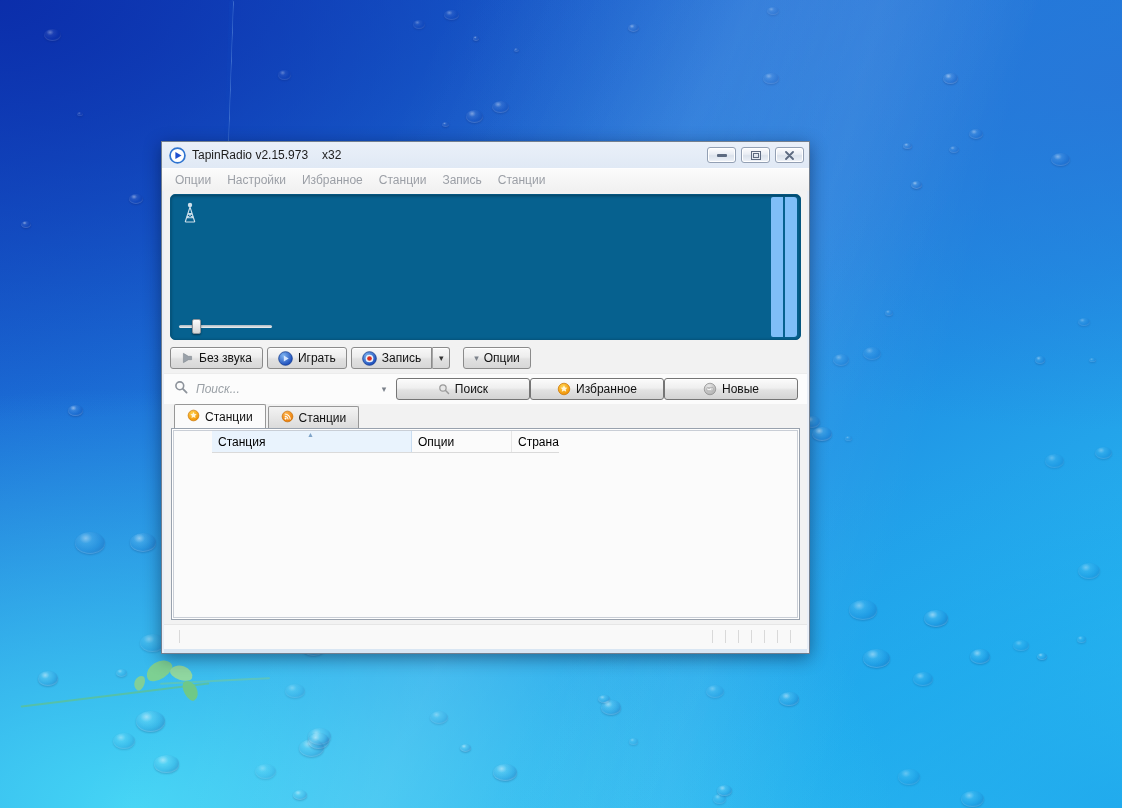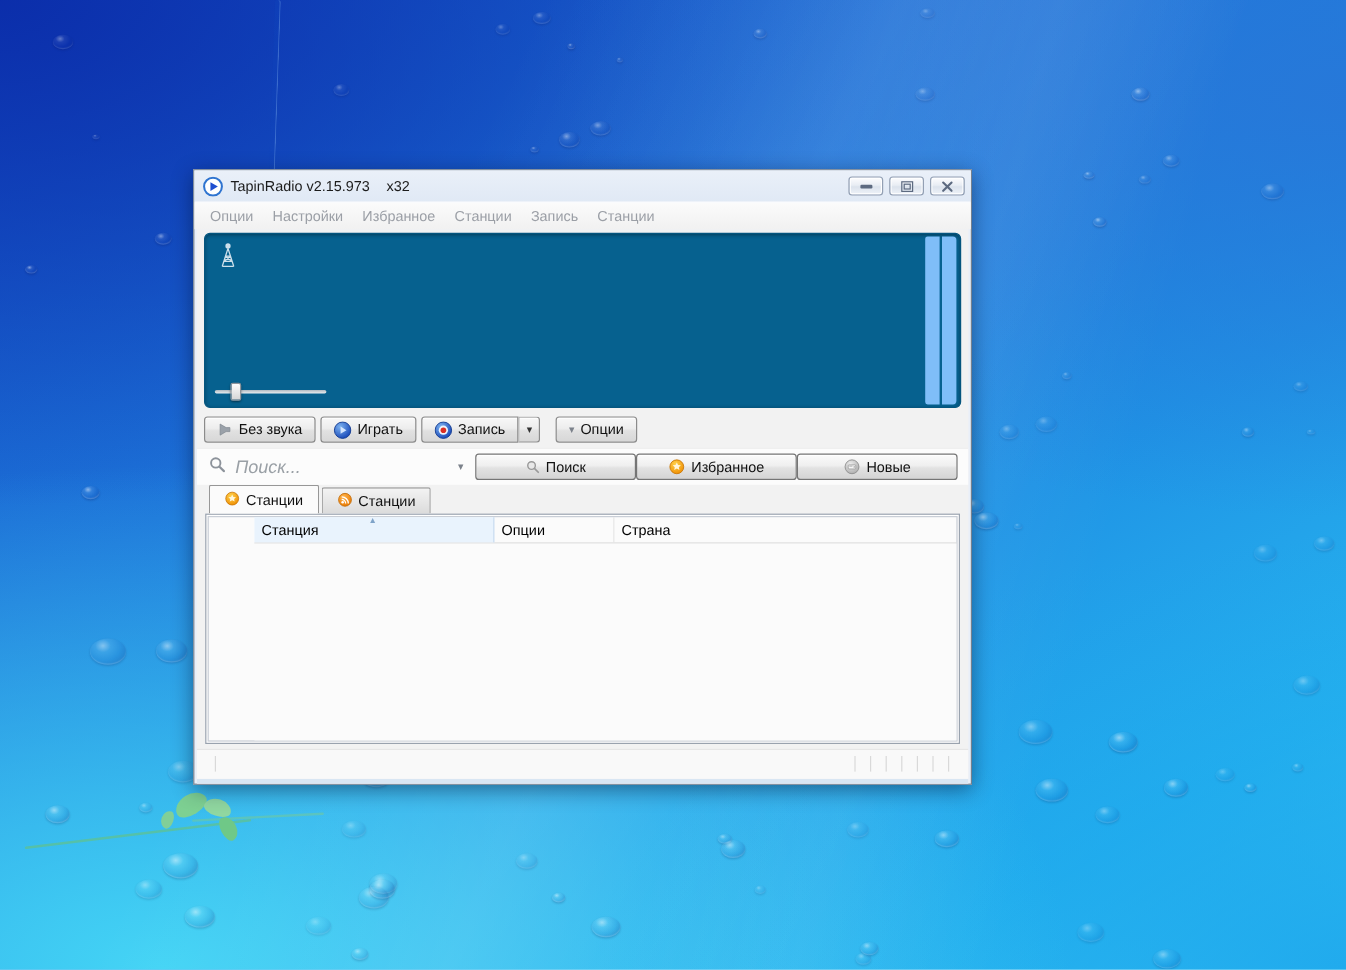--- a/index.html
+++ b/index.html
@@ -82,39 +82,39 @@
   .split .seg-main{border-radius:3px 0 0 3px;}
   .split .seg-arrow{border-radius:0 3px 3px 0;border-left:1px solid #A7A7A7;width:18px;padding:0;justify-content:center;}
   .arrow-glyph{font-size:9px;color:#333;line-height:1;}
   .options-btn{margin-left:9px;}
   .gray-arrow{font-size:9px;color:#7C828B;line-height:1;}
 
   
   .search-row{height:30px;flex:0 0 30px;background:#FCFCFC;border-top:1px solid #ECECEC;
     display:flex;align-items:center;padding:0 9px 0 10px;}
   .search-combo{width:218px;display:flex;align-items:center;gap:6px;height:22px;}
-  .search-input{flex:1;border:none;outline:none;background:transparent;font-size:15px;color:#ef4444;
+  .search-input{flex:1;border:none;outline:none;background:transparent;font-size:12px;color:#ef4444;
     font-family:"Liberation Sans", sans-serif;min-width:0;}
   .search-input::placeholder{font-style:italic;color:#9AA0A6;}
   .combo-arrow{width:16px;text-align:center;cursor:pointer;}
   .sbtn{width:134px;justify-content:center;border-color:#757575;
     background:linear-gradient(#FBFBFB,#EFEFEF 45%,#E2E2E2 55%,#D4D4D4);}
   .sbtn.first{margin-left:auto;}
 
   
   .tabs-row{height:24px;flex:0 0 24px;display:flex;align-items:flex-end;padding-left:10px;}
   .tab{height:22px;display:flex;align-items:center;gap:5px;padding:0 12px;font-size:12px;color:#111;
     border:1px solid #979797;border-bottom:none;border-radius:2px 2px 0 0;margin-right:2px;
     background:linear-gradient(#F3F3F3,#DBDBDB);position:relative;top:0;cursor:pointer;box-sizing:border-box;}
   .tab.active{height:24px;background:#FBFBFB;z-index:2;}
 
   
   .table{margin:0 7px;height:192px;flex:0 0 192px;border:1px solid #99A2AE;background:#fff;padding:1px;
     display:flex;flex-direction:column;box-sizing:border-box;position:relative;z-index:1;}
-  .table-inner{flex:1;border:1px solid #C9CED6;display:flex;flex-direction:column;background:#FBFBFB;padding-left:38px;}
+  .table-inner{flex:1;border:1px solid #C9CED6;display:flex;flex-direction:row;background:#FBFBFB;padding-left:38px;}
   .thead{height:21px;flex:0 0 21px;display:flex;border-bottom:1px solid #DADADA;}
   .th{display:flex;align-items:center;padding-left:6px;font-size:12px;color:#000;
     border-right:1px solid #E6E6E6;box-sizing:border-box;cursor:pointer;}
   .th-station{width:200px;background:#E9F3FD;border-right:1px solid #CADDF0;position:relative;}
   .sort-arrow{position:absolute;top:0;left:95px;font-size:7px;color:#7FA3C8;line-height:7px;}
   .th-genre{width:100px;}
   .th-country{flex:1;border-right:none;}
   .tbody{flex:1;background:#FBFBFB;}
 
   

